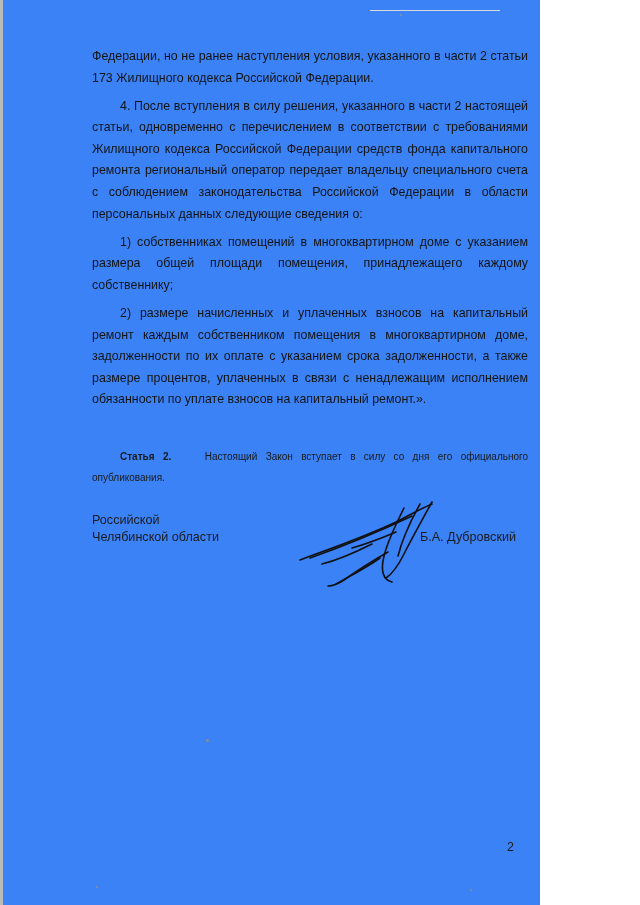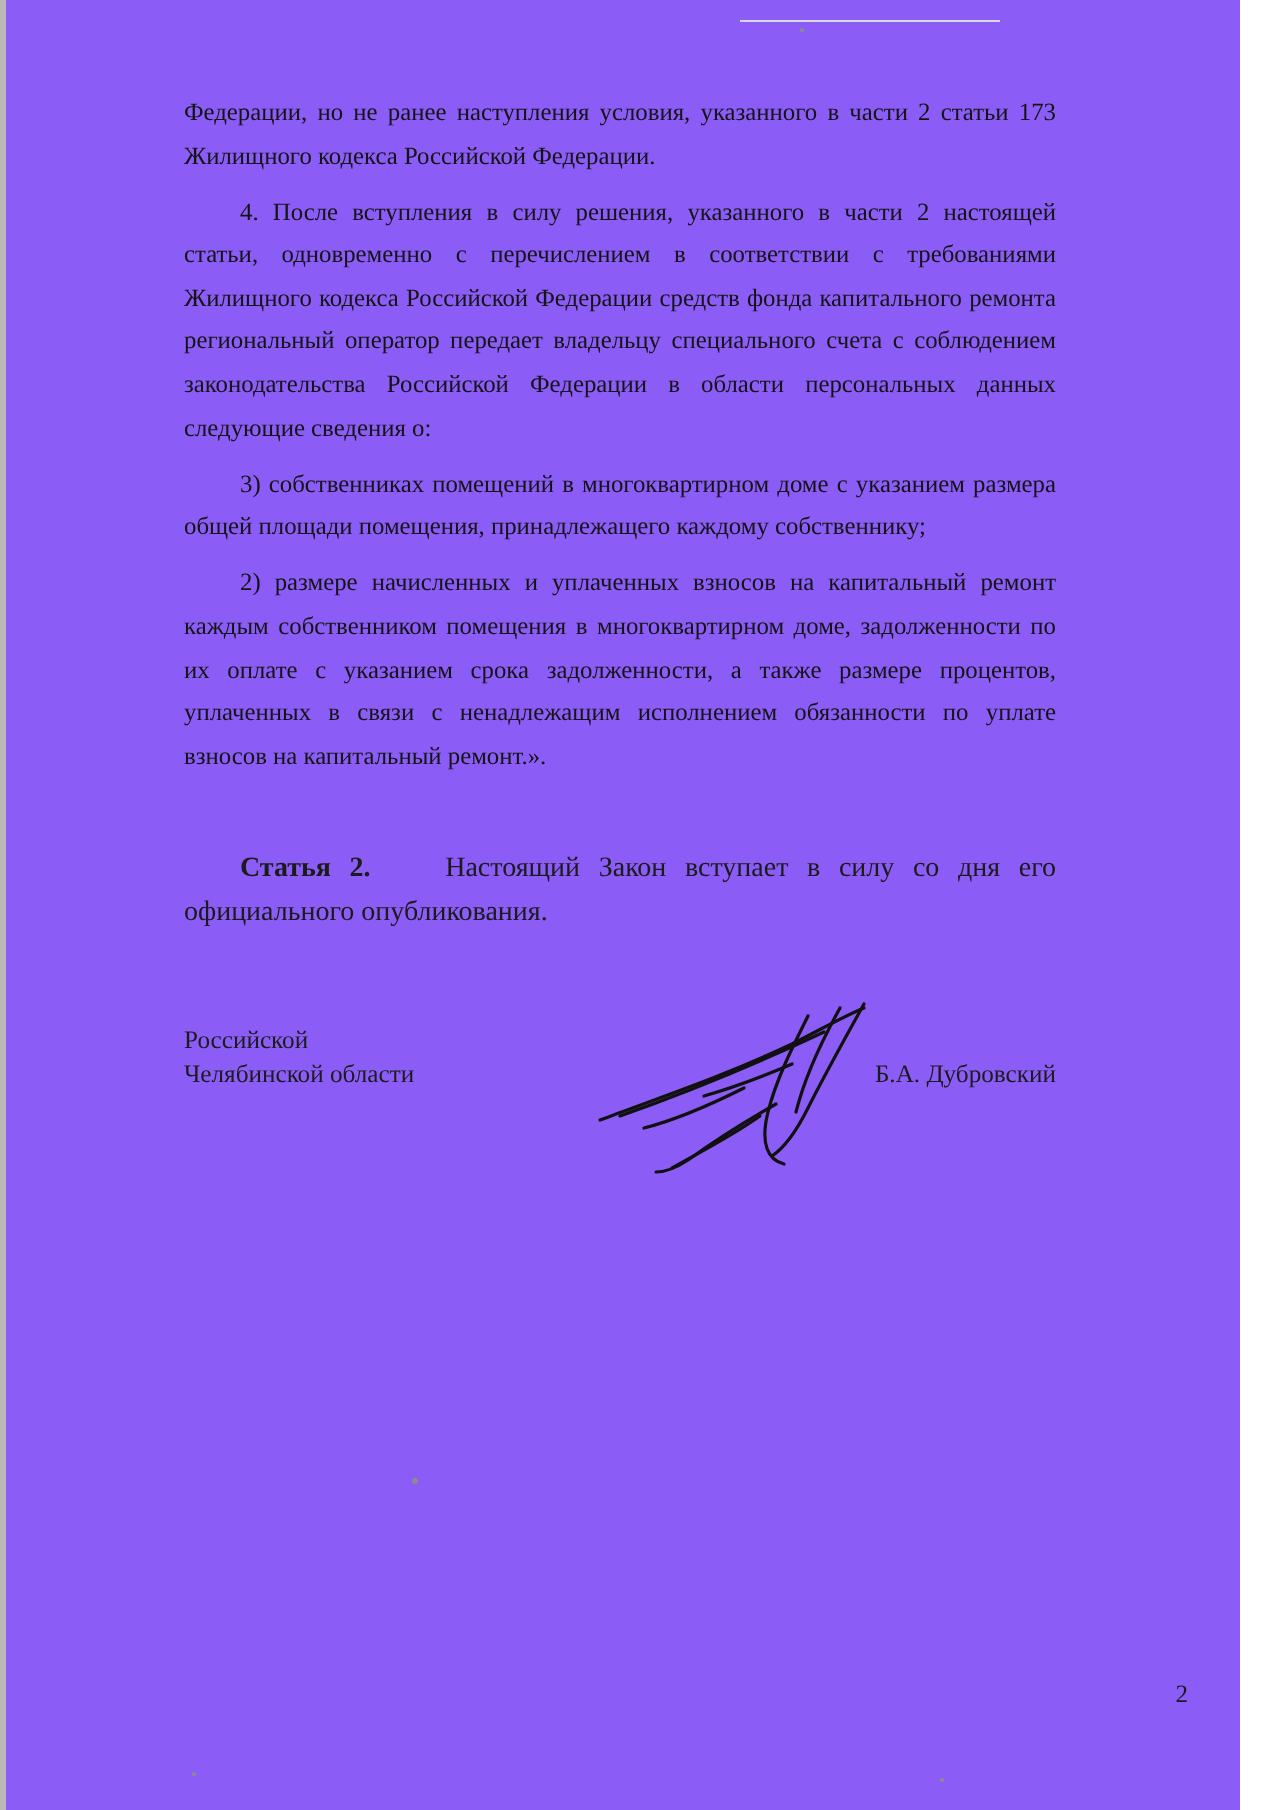--- a/index.html
+++ b/index.html
@@ -2,24 +2,24 @@
 <html><head>
 <meta charset="utf-8">
 <style>
   html, body {
     margin: 0;
     padding: 0;
     background: #ffffff;
   }
   .page {
     position: relative;
-    width: 620px;
+    width: 540px;
     height: 905px;
-    background: #8b5cf6;
-    font-family: Liberation Serif, serif;
+    background: #3b82f6;
+    font-family: Liberation Sans, sans-serif;
     color: #1b1b1b;
     overflow: hidden;
   }
   .scan-noise {
     position: absolute;
     inset: 0;
     pointer-events: none;
   }
   .edge-mark {
     position: absolute;
@@ -42,21 +42,21 @@
   p.para.indent {
     text-indent: 28px;
   }
   p.para.list-indent {
     text-indent: 28px;
   }
   .gap-sm { height: 6px; }
   .gap-lg { height: 34px; }
 
   .article-line {
-    font-size: 14px;
+    font-size: 10px;
     line-height: 21.6px;
     text-align: justify;
     text-indent: 28px;
     margin: 0;
   }
   .bold { font-weight: bold; }
 
   .signature-block {
     position: absolute;
     left: 92px;
@@ -66,21 +66,21 @@
     line-height: 17px;
   }
   .sig-left {
     position: absolute;
     left: 0;
     top: 0;
     white-space: pre-line;
   }
   .sig-right {
     position: absolute;
-    right: 0;
+    right: 12px;
     top: 17px;
     white-space: nowrap;
   }
   .sig-scribble {
     position: absolute;
     left: 200px;
     top: -14px;
     width: 200px;
     height: 90px;
   }
@@ -127,21 +127,21 @@
   <div class="doc-body">
 
     <p class="para">Федерации, но не ранее наступления условия, указанного в части 2 статьи 173 Жилищного кодекса Российской Федерации.</p>
 
     <div class="gap-sm"></div>
 
     <p class="para indent">4. После вступления в силу решения, указанного в части 2 настоящей статьи, одновременно с перечислением в соответствии с требованиями Жилищного кодекса Российской Федерации средств фонда капитального ремонта региональный оператор передает владельцу специального счета с соблюдением законодательства Российской Федерации в области персональных данных следующие сведения о:</p>
 
     <div class="gap-sm"></div>
 
-    <p class="para list-indent">3) собственниках помещений в многоквартирном доме с указанием размера общей площади помещения, принадлежащего каждому собственнику;</p>
+    <p class="para list-indent">1) собственниках помещений в многоквартирном доме с указанием размера общей площади помещения, принадлежащего каждому собственнику;</p>
 
     <div class="gap-sm"></div>
 
     <p class="para list-indent">2) размере начисленных и уплаченных взносов на капитальный ремонт каждым собственником помещения в многоквартирном доме, задолженности по их оплате с указанием срока задолженности, а также размере процентов, уплаченных в связи с ненадлежащим исполнением обязанности по уплате взносов на капитальный ремонт.».</p>
 
     <div class="gap-lg"></div>
 
     <p class="article-line">
       <span class="bold">Статья 2.</span>
       <span>&nbsp;&nbsp;&nbsp;</span><span>Настоящий Закон вступает в силу со дня его официального опубликования.</span>

